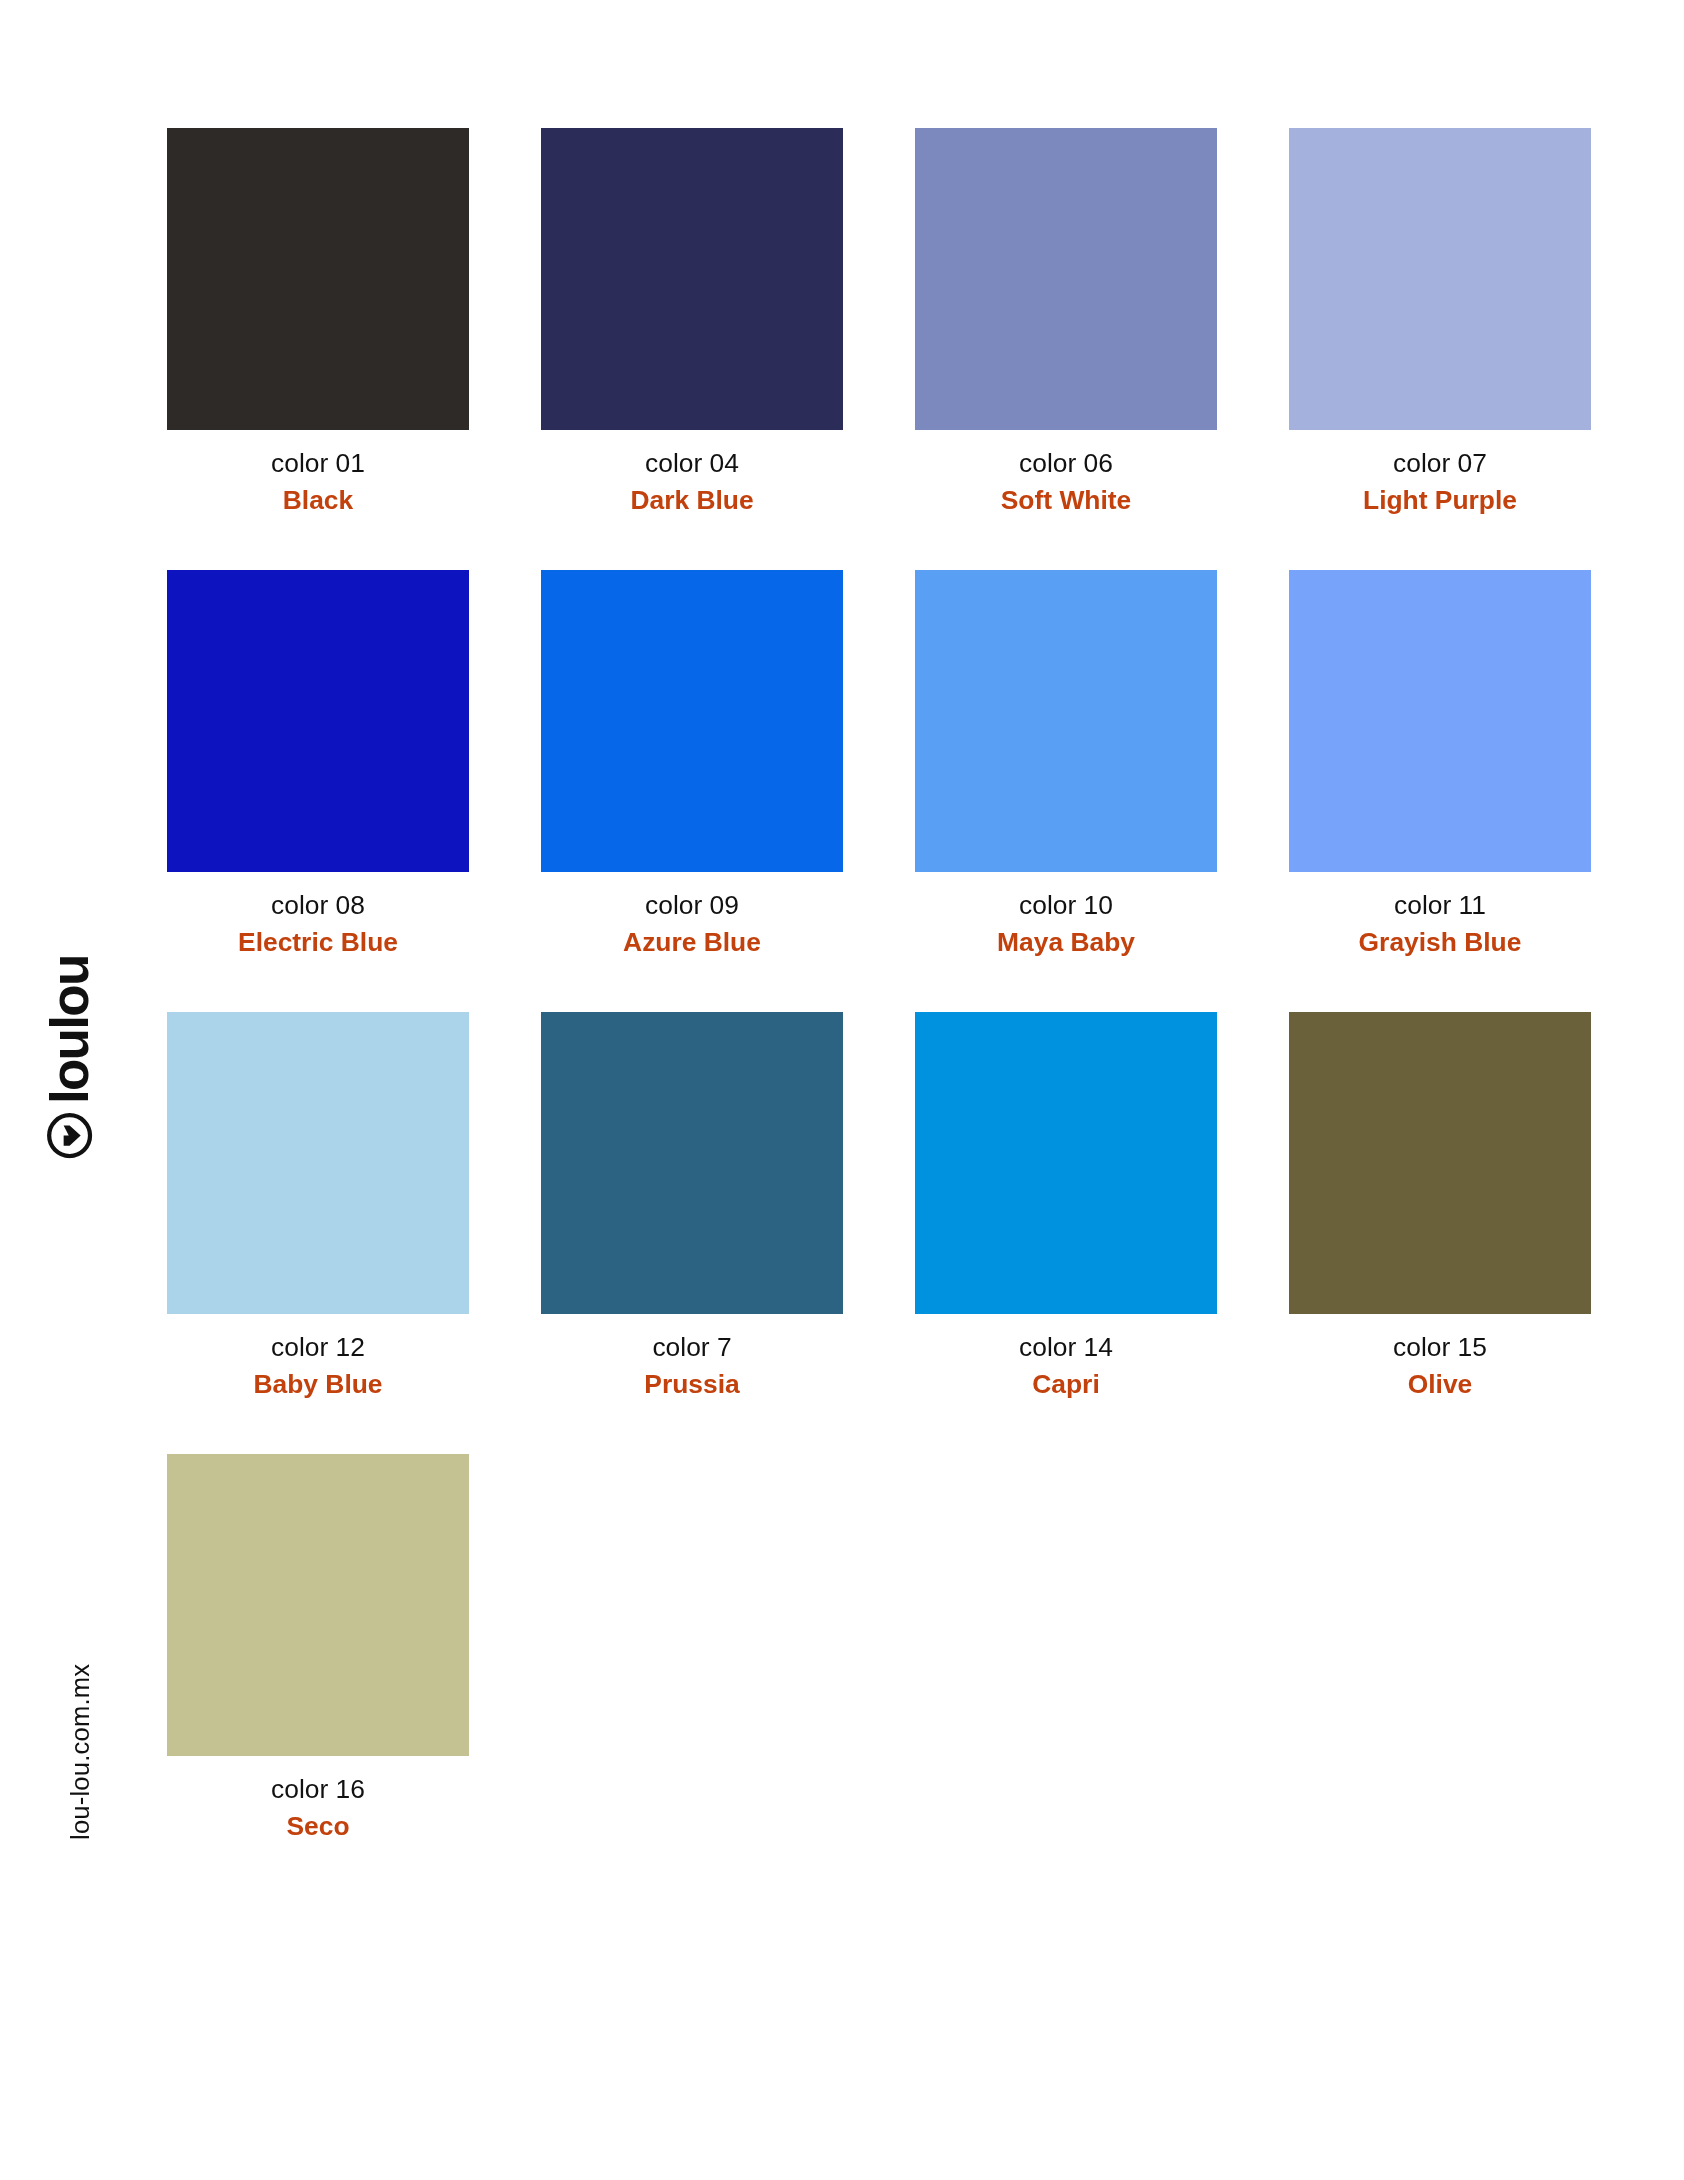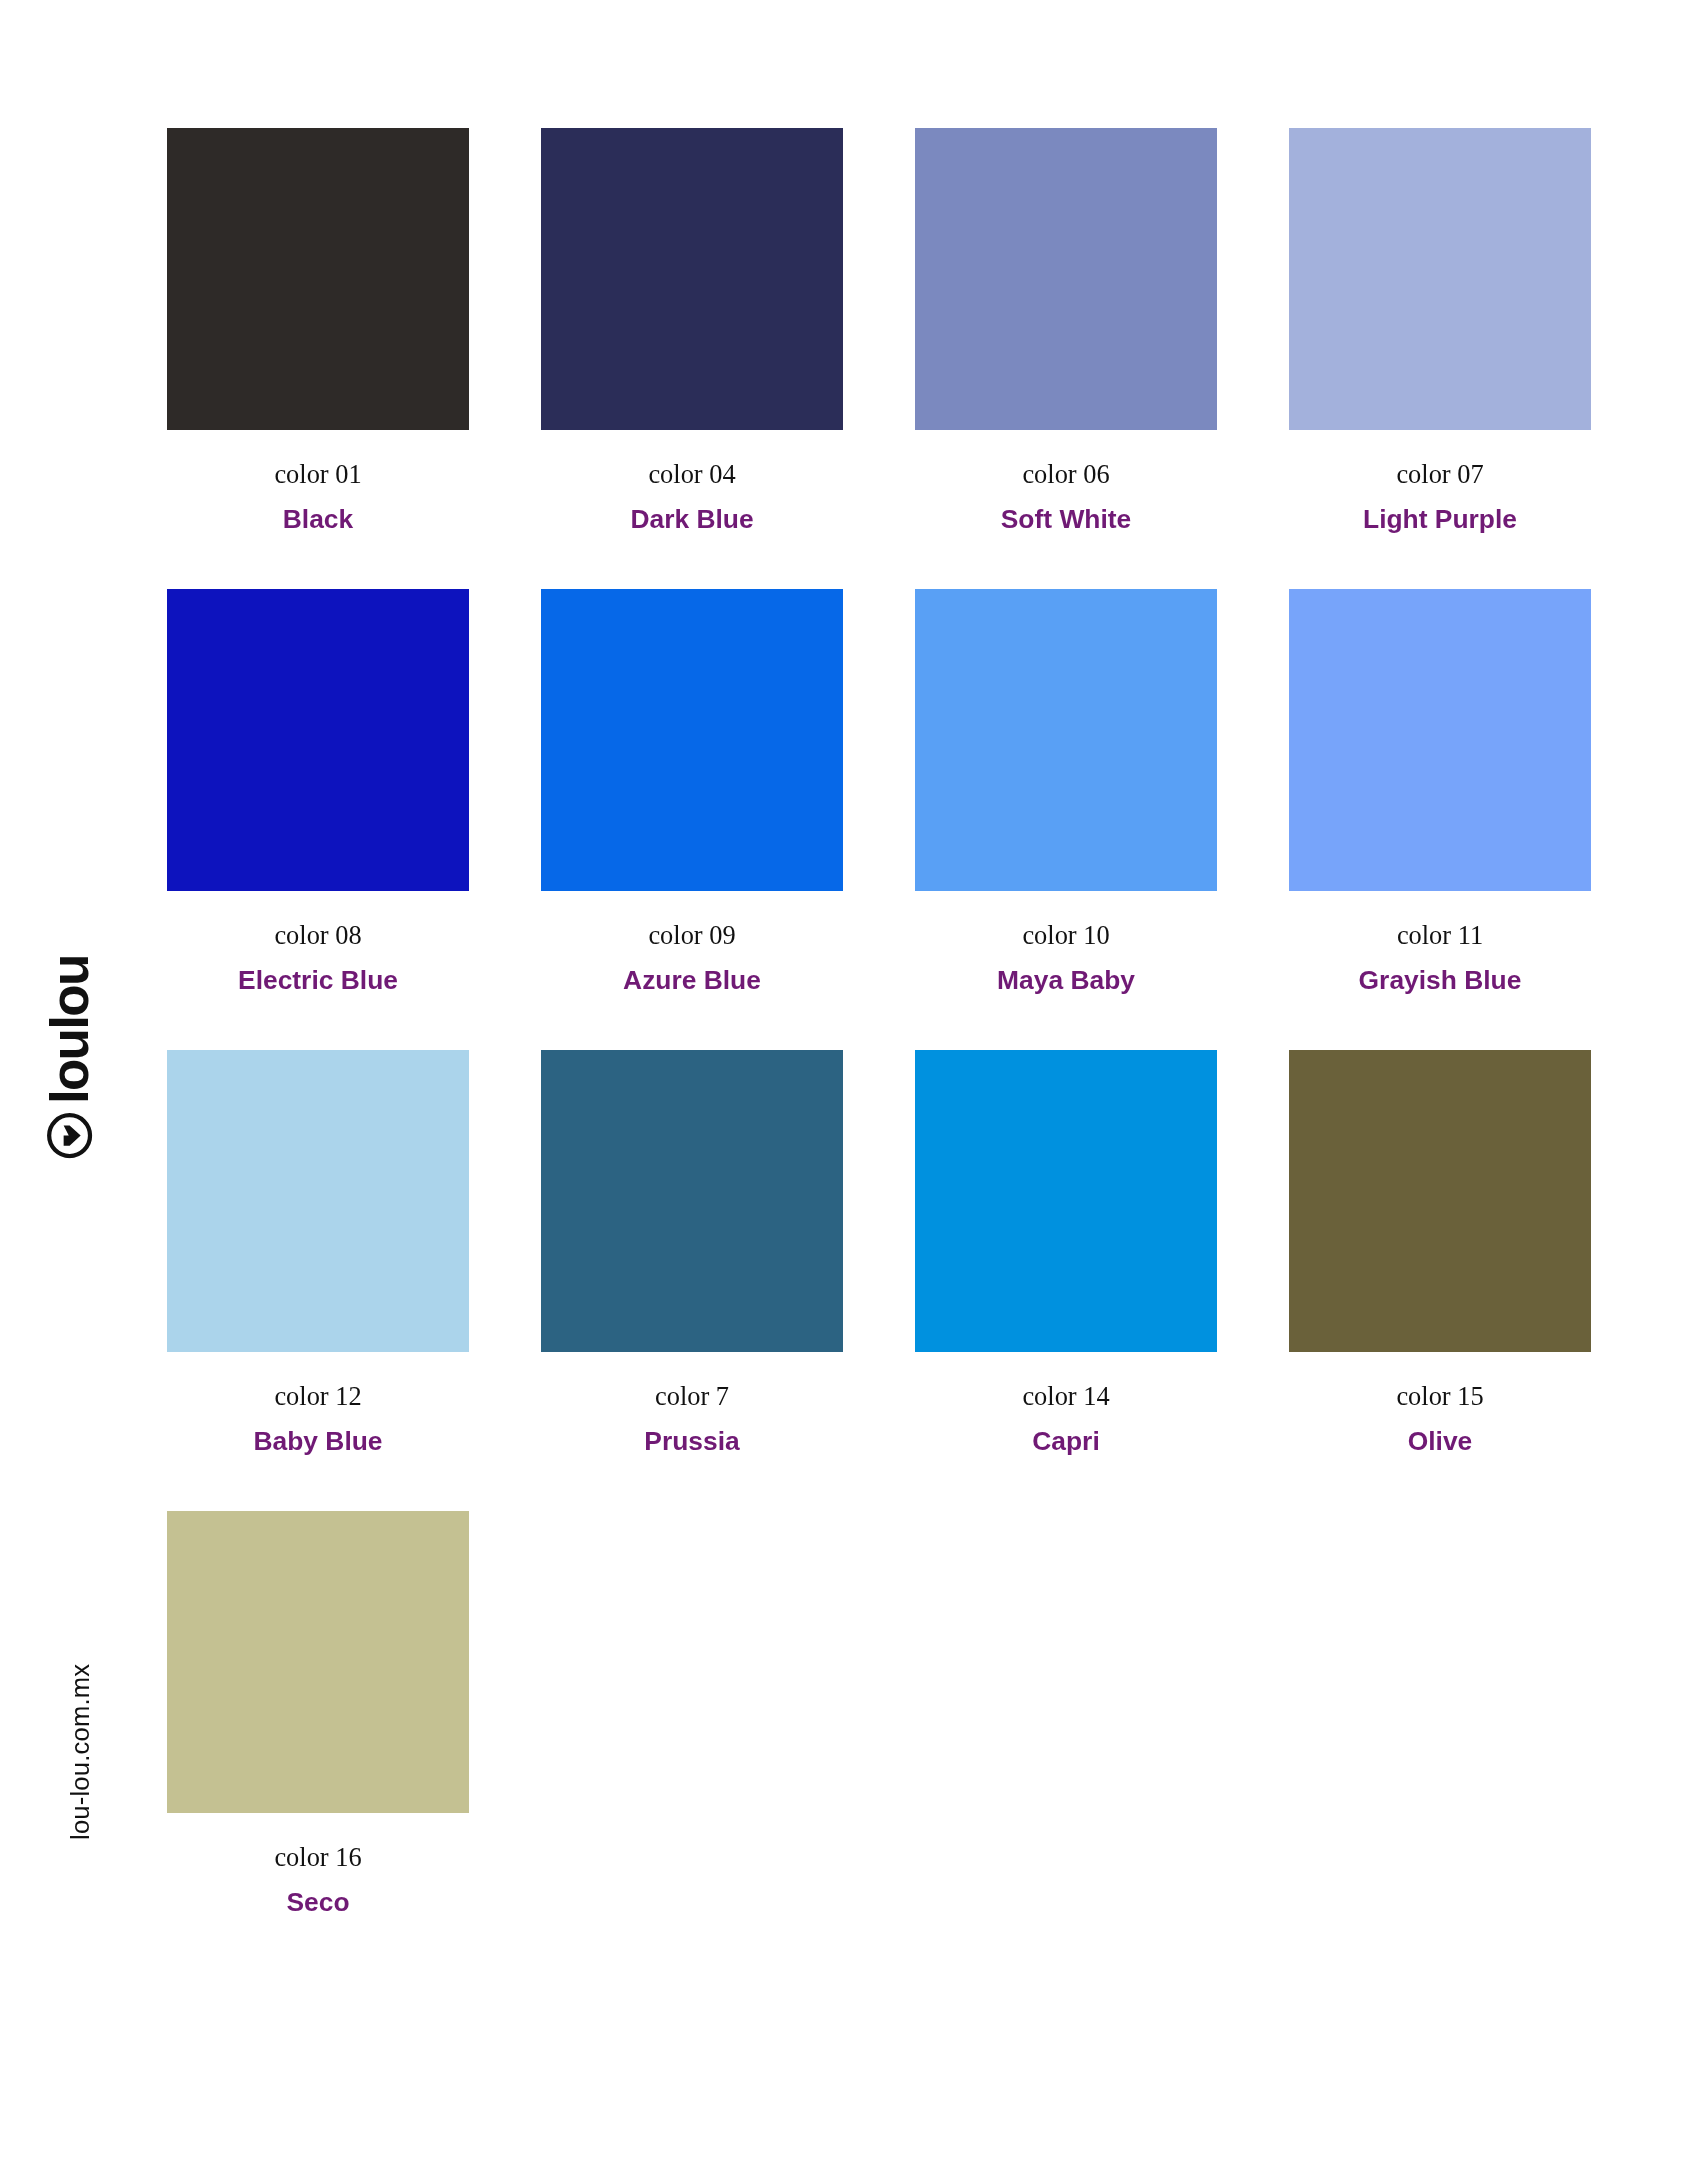--- a/index.html
+++ b/index.html
@@ -94,34 +94,33 @@
   .swatch-chip {
     width: 302px;
     height: 302px;
   }
 
   .swatch-chip.outlined {
     border: 1.7px dotted #1a1a1a;
   }
 
   .swatch-code {
-    margin-top: 28px;
+    margin-top: 17px;
     font-size: 26.4px;
     font-weight: 400;
     color: #111111;
     line-height: 1.25;
     text-align: center;
-    font-family: Liberation Serif, serif;
   }
 
   .swatch-name {
-    margin-top: 12px;
+    margin-top: 4px;
     font-size: 26.4px;
     font-weight: 700;
-    color: #701a75;
+    color: #c2410c;
     line-height: 1.25;
     text-align: right;
   }
 </style>
 </head>
 <body>
 
 <div class="page">
 
   <div class="brand-rail">

